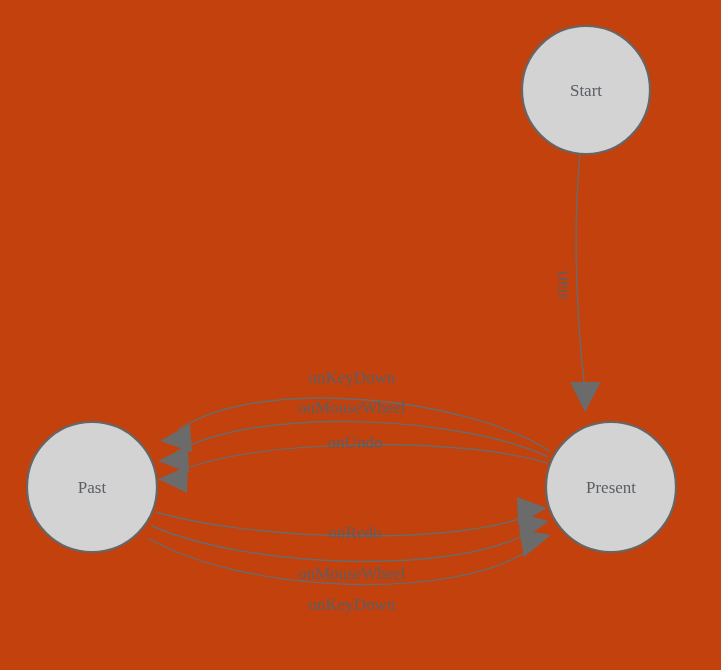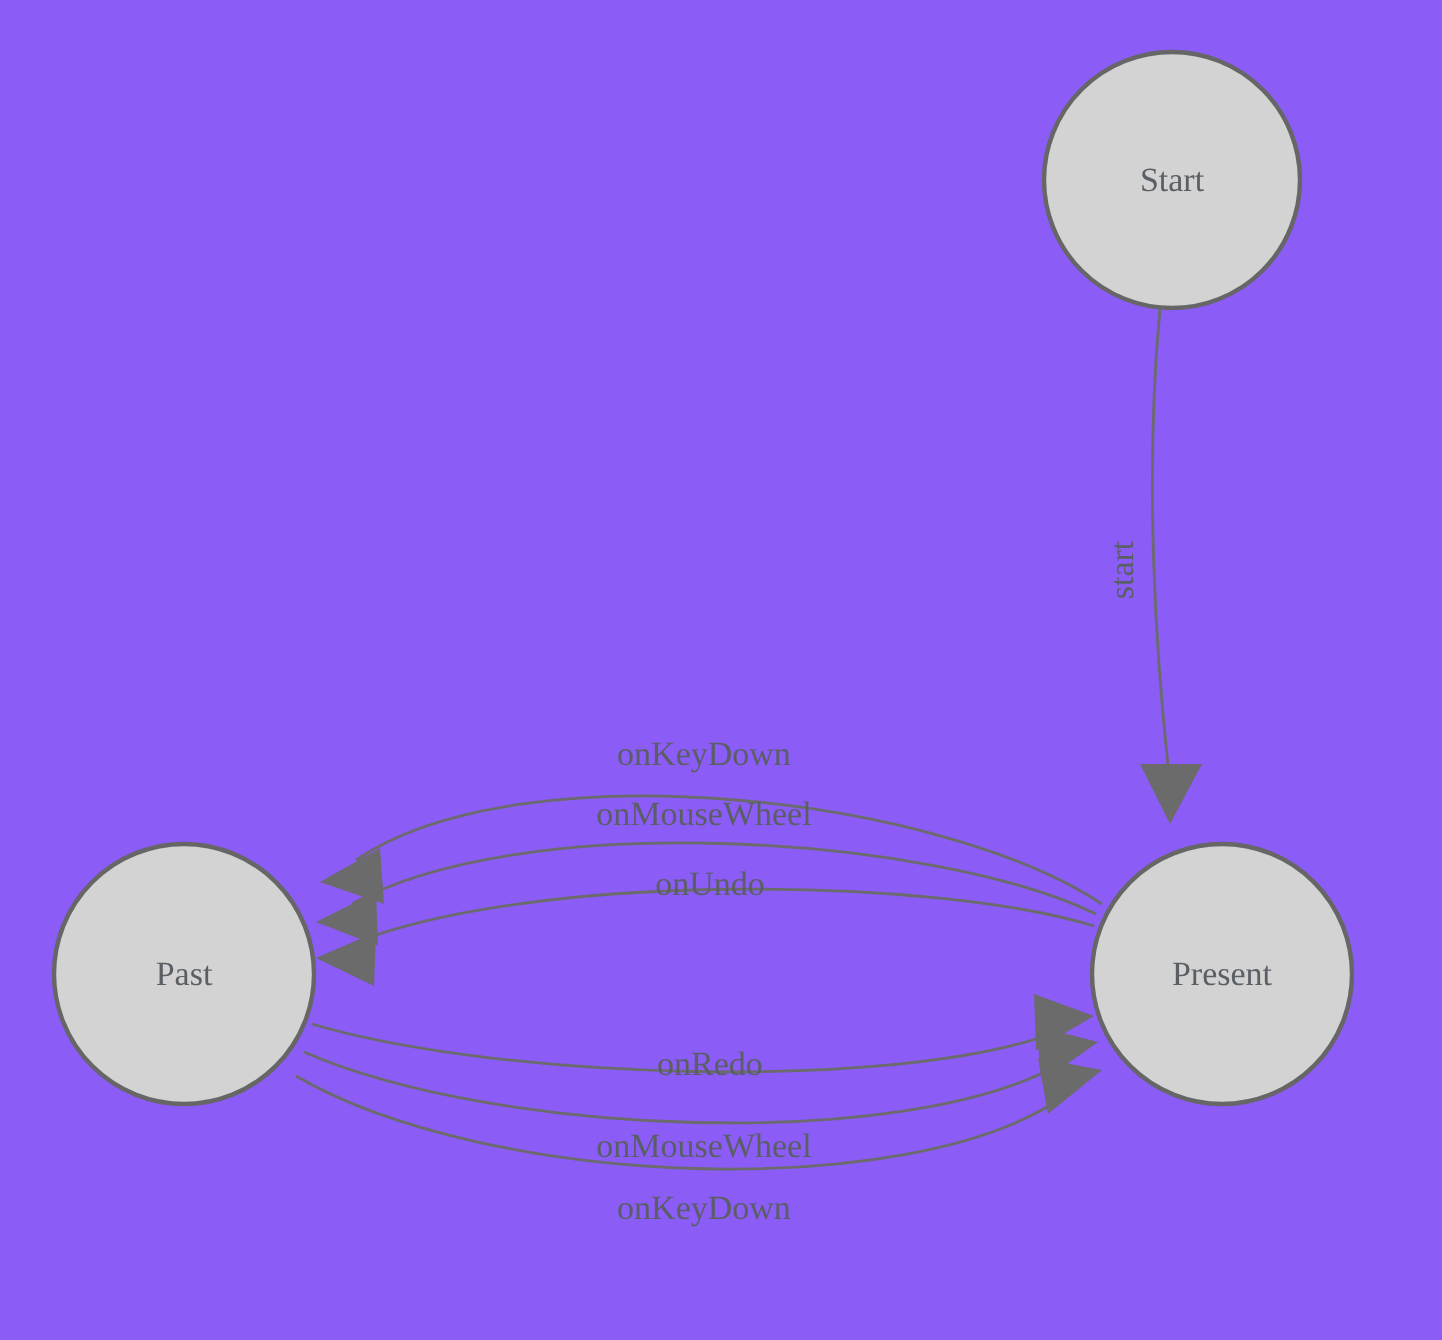--- a/index.html
+++ b/index.html
@@ -4,21 +4,21 @@
 <style>
   html, body {
     margin: 0;
     padding: 0;
     background: #ffffff;
   }
   #canvas {
     position: relative;
     width: 721px;
     height: 670px;
-    background: #8b5cf6;
+    background: #c2410c;
     overflow: hidden;
     font-family: "Liberation Serif", "DejaVu Serif", serif;
   }
   svg#diagram {
     position: absolute;
     top: 0;
     left: 0;
     width: 721px;
     height: 670px;
   }

